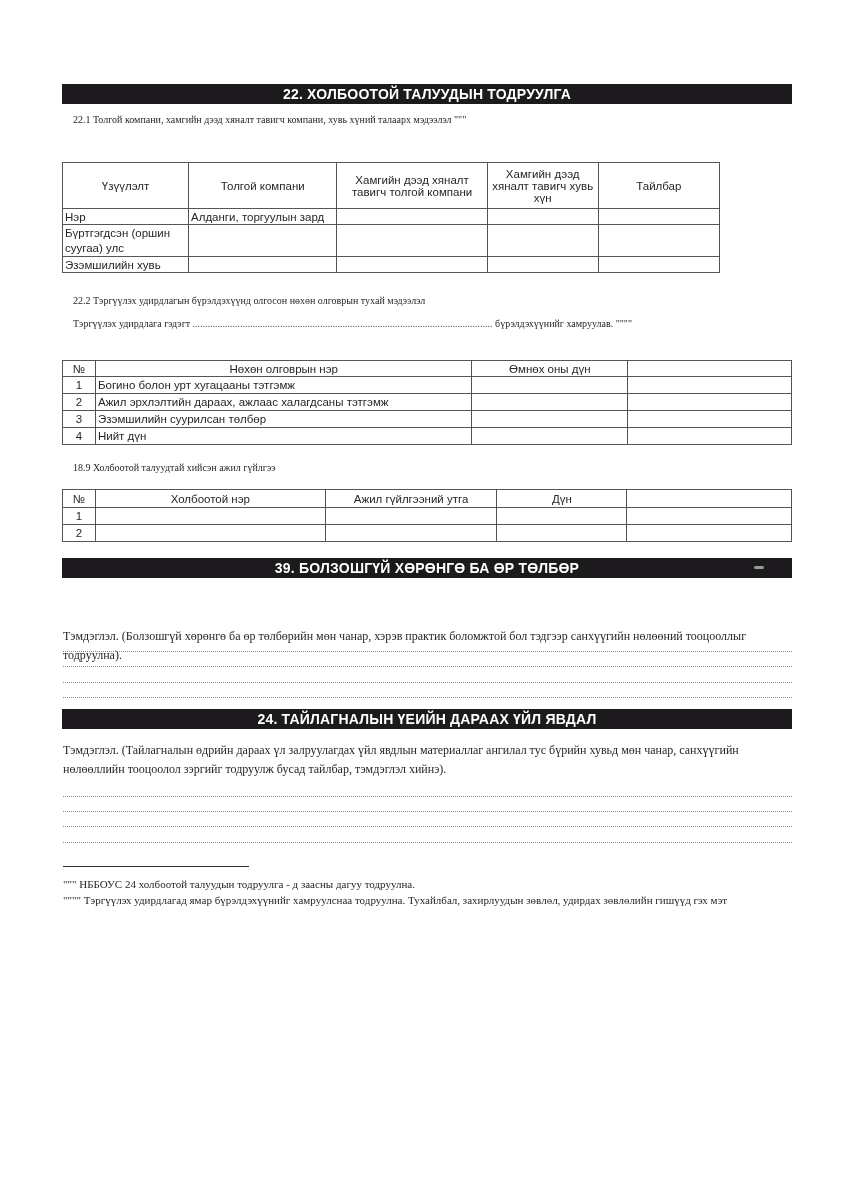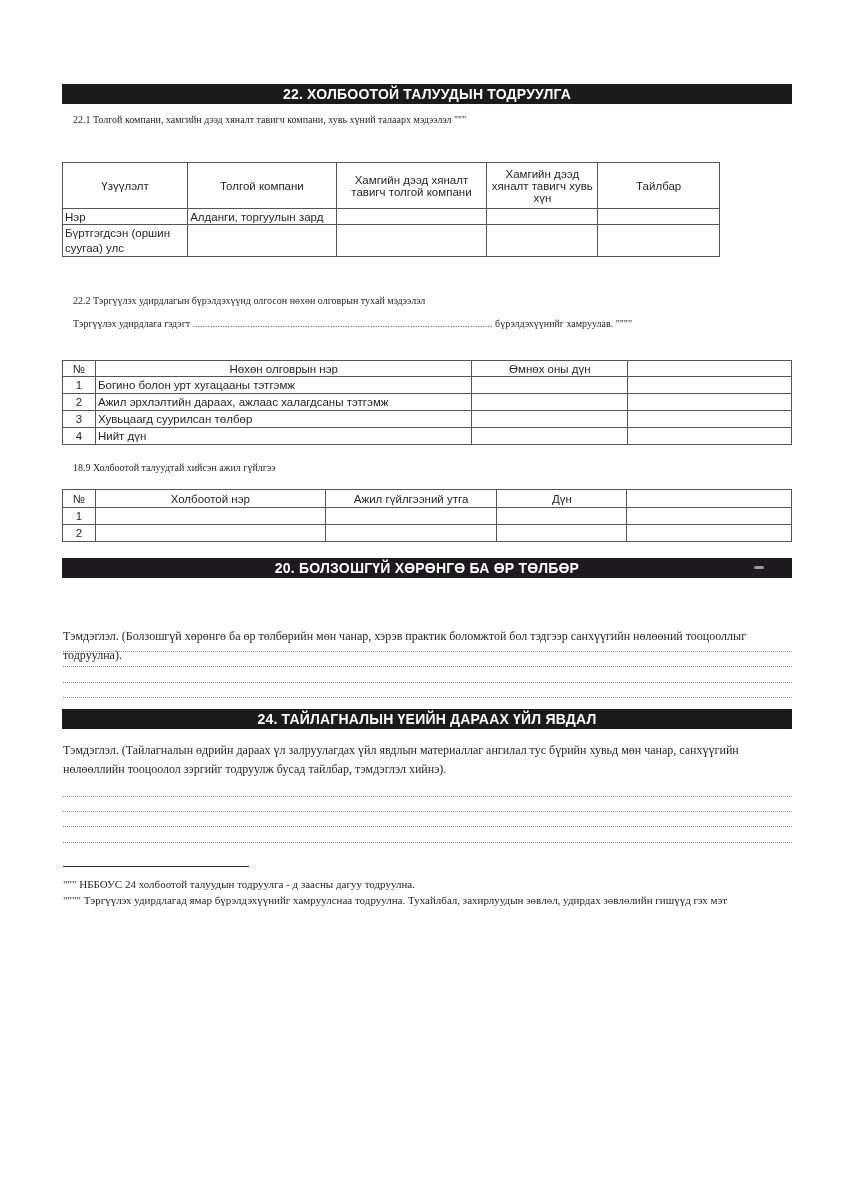--- a/index.html
+++ b/index.html
@@ -53,20 +53,27 @@
       <td></td>
       <td></td>
     </tr>
     <tr style="height:32px;">
       <td style="line-height:15px;">Бүртгэгдсэн (оршин суугаа) улс</td>
       <td></td>
       <td></td>
       <td></td>
       <td></td>
     </tr>
+    <tr style="height:16px;">
+      <td>Эзэмшилийн хувь</td>
+      <td></td>
+      <td></td>
+      <td></td>
+      <td></td>
+    </tr>
   </tbody>
 </table>
 
 <div class="para" style="top:295px;text-align:center;">22.2 Тэргүүлэх удирдлагын бүрэлдэхүүнд олгосон нөхөн олговрын тухай мэдээлэл</div>
 <div class="para" style="top:318px; width:730px; white-space:nowrap; overflow:hidden;">
   <span>Тэргүүлэх удирдлага гэдэгт</span>
   <span style="color:#555;">........................................................................................................................</span>
   <span>бүрэлдэхүүнийг хамруулав. """"</span>
 </div>
 
@@ -93,21 +100,21 @@
       <td></td>
     </tr>
     <tr style="height:17px;">
       <td class="center">2</td>
       <td>Ажил эрхлэлтийн дараах, ажлаас халагдсаны тэтгэмж</td>
       <td></td>
       <td></td>
     </tr>
     <tr style="height:17px;">
       <td class="center">3</td>
-      <td>Хувьцаагд суурилсан төлбөр</td>
+      <td>Эзэмшилийн суурилсан төлбөр</td>
       <td></td>
       <td></td>
     </tr>
     <tr style="height:17px;">
       <td class="center">4</td>
       <td>Нийт дүн</td>
       <td></td>
       <td></td>
     </tr>
   </tbody>
@@ -143,21 +150,21 @@
     <tr style="height:17px;">
       <td class="center">2</td>
       <td></td>
       <td></td>
       <td></td>
       <td></td>
     </tr>
   </tbody>
 </table>
 
-<div class="section-bar" style="top:558px;">20. БОЛЗОШГҮЙ ХӨРӨНГӨ БА ӨР ТӨЛБӨР</div>
+<div class="section-bar" style="top:558px;">39. БОЛЗОШГҮЙ ХӨРӨНГӨ БА ӨР ТӨЛБӨР</div>
 <div class="blip" style="top:566px;"></div>
 
 <div class="note" style="top:594px;margin-top:33px;">Тэмдэглэл. (Болзошгүй хөрөнгө ба өр төлбөрийн мөн чанар, хэрэв практик боломжтой бол тэдгээр санхүүгийн нөлөөний тооцооллыг тодруулна).</div>
 
 <div class="dotline" style="top:651px;"></div>
 <div class="dotline" style="top:666px;"></div>
 <div class="dotline" style="top:682px;"></div>
 <div class="dotline" style="top:697px;"></div>
 
 <div class="section-bar" style="top:709px;">24. ТАЙЛАГНАЛЫН ҮЕИЙН ДАРААХ ҮЙЛ ЯВДАЛ</div>

